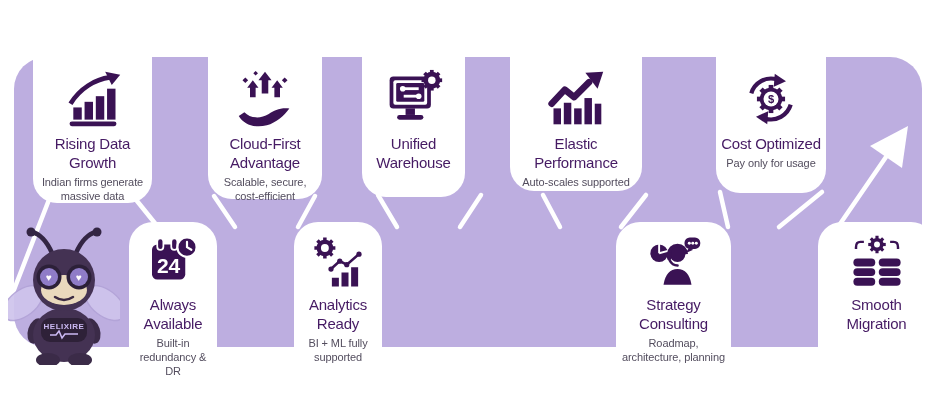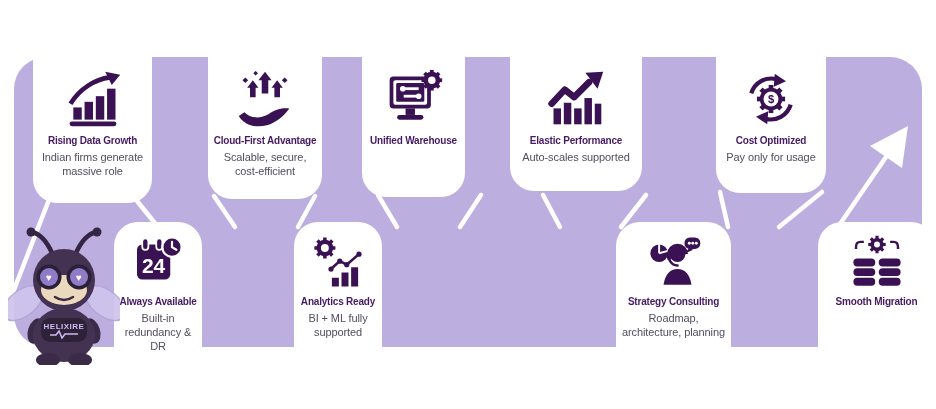--- a/index.html
+++ b/index.html
@@ -12,21 +12,21 @@
   .panel{position:absolute;left:14px;top:57px;width:908px;height:290px;
          background:var(--panel);border-radius:32px;}
   .lines{position:absolute;left:0;top:0;width:936px;height:409px;}
   .card{position:absolute;background:var(--card);display:flex;flex-direction:column;
         align-items:center;text-align:center;box-sizing:border-box;padding:0 3px;}
   .card.top{top:57px;border-radius:0 0 24px 24px;padding-top:12px;}
   .card.bottom{top:222px;border-radius:24px 24px 0 0;padding-top:12px;}
   .icon{color:var(--ink);line-height:0;margin-bottom:6px;}
   .icon svg{width:56px;height:56px;}
   .card.top .icon svg{width:60px;height:60px;}
-  .title{font-size:10px;font-weight:bold;color:var(--title);letter-spacing:-0.2px;
+  .title{font-size:15px;font-weight:normal;color:var(--title);letter-spacing:-0.2px;
          line-height:1.25;margin-bottom:2px;}
   .subtitle{font-size:11px;color:var(--subtitle);letter-spacing:-0.1px;line-height:1.28;}
   .bee{position:absolute;left:8px;top:225px;width:112px;height:140px;line-height:0;}
 </style>
 </head>
 <body>
 
 <div class="canvas">
 
   <div class="panel"></div>
@@ -54,21 +54,21 @@
         <rect x="7" y="56" width="50" height="5" rx="2.5"></rect>
         <rect x="11" y="41" width="9" height="13"></rect>
           <rect x="23" y="35" width="9" height="19"></rect>
         <rect x="35" y="29" width="9" height="25"></rect>
           <rect x="47" y="21" width="9" height="33"></rect>
         <path d="M8 37 C18 21 34 11 50 9" fill="none" stroke="currentColor" stroke-width="5"></path>
         <polygon points="45,3 61,6 52,17"></polygon>
       </svg>
     </div>
     <div class="title">Rising Data Growth</div>
-    <div class="subtitle">Indian firms generate massive role</div>
+    <div class="subtitle">Indian firms generate massive data</div>
   </div>
 
   <div class="card top" style="left:208px;width:114px;height:142px">
     <div class="icon">
       <svg viewBox="0 0 64 64" fill="currentColor">
         <path d="M32 3 l7 9 h-3.5 v14 h-7 v-14 h-3.5 z"></path>
         <path d="M19 12 l6 8 h-3 v10 h-6 v-10 h-3 z"></path>
         <path d="M45 12 l6 8 h-3 v10 h-6 v-10 h-3 z"></path>
         <path d="M11 9 l3 3 -3 3 -3 -3 z"></path>
           <path d="M53 9 l3 3 -3 3 -3 -3 z"></path>
@@ -136,21 +136,21 @@
           <circle r="12"></circle>
             <circle r="8" fill="#fff"></circle>
           <text y="4.5" text-anchor="middle" font-size="12" font-weight="bold" font-family="Liberation Sans, sans-serif" fill="currentColor">$</text>
         </g>
       </svg>
     </div>
     <div class="title">Cost Optimized</div>
     <div class="subtitle">Pay only for usage</div>
   </div>
 
-  <div class="card bottom" style="left:114px;width:88px;height:125px">
+  <div class="card bottom" style="left:129px;width:88px;height:125px">
     <div class="icon">
       <svg viewBox="0 0 64 64" fill="currentColor">
         <rect x="8" y="12" width="38" height="40" rx="6"></rect>
         <rect x="14" y="5" width="7" height="13" rx="3.5" stroke="#fff" stroke-width="2"></rect>
         <rect x="30" y="5" width="7" height="13" rx="3.5" stroke="#fff" stroke-width="2"></rect>
         <text x="27" y="45" text-anchor="middle" font-size="24" font-weight="bold" font-family="Liberation Sans, sans-serif" fill="#fff">24</text>
         <circle cx="48" cy="15" r="11" stroke="#fff" stroke-width="2.5"></circle>
         <path d="M48 9 v6 l5 3" stroke="#fff" stroke-width="2.5" fill="none" stroke-linecap="round"></path>
       </svg>
     </div>

